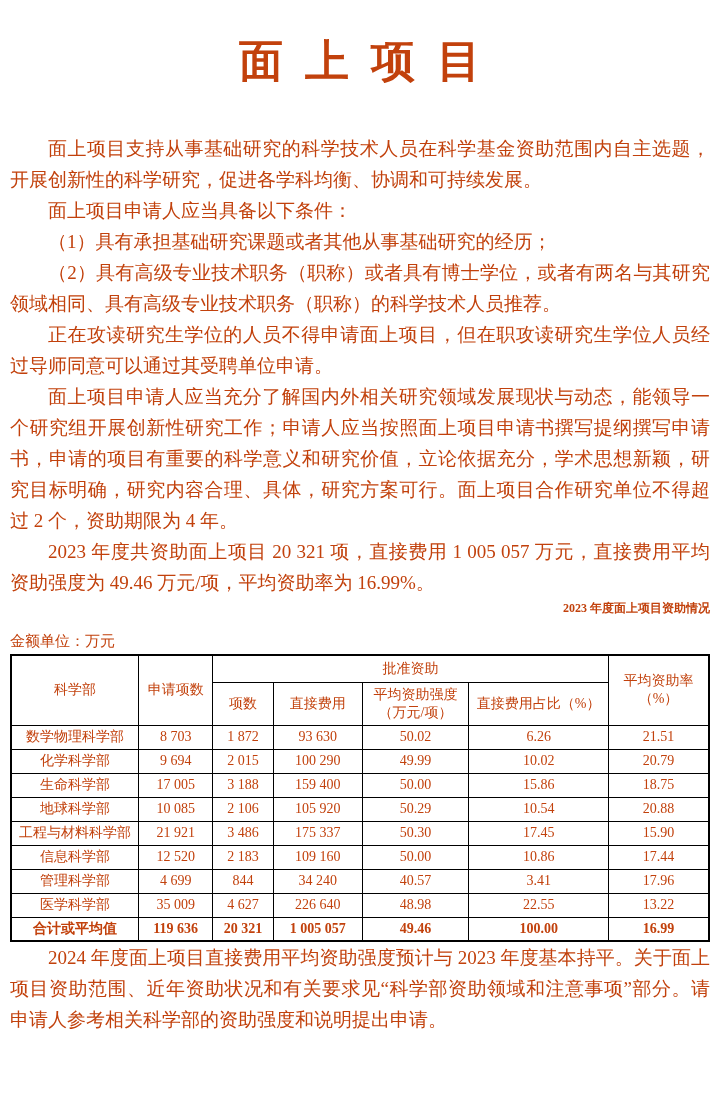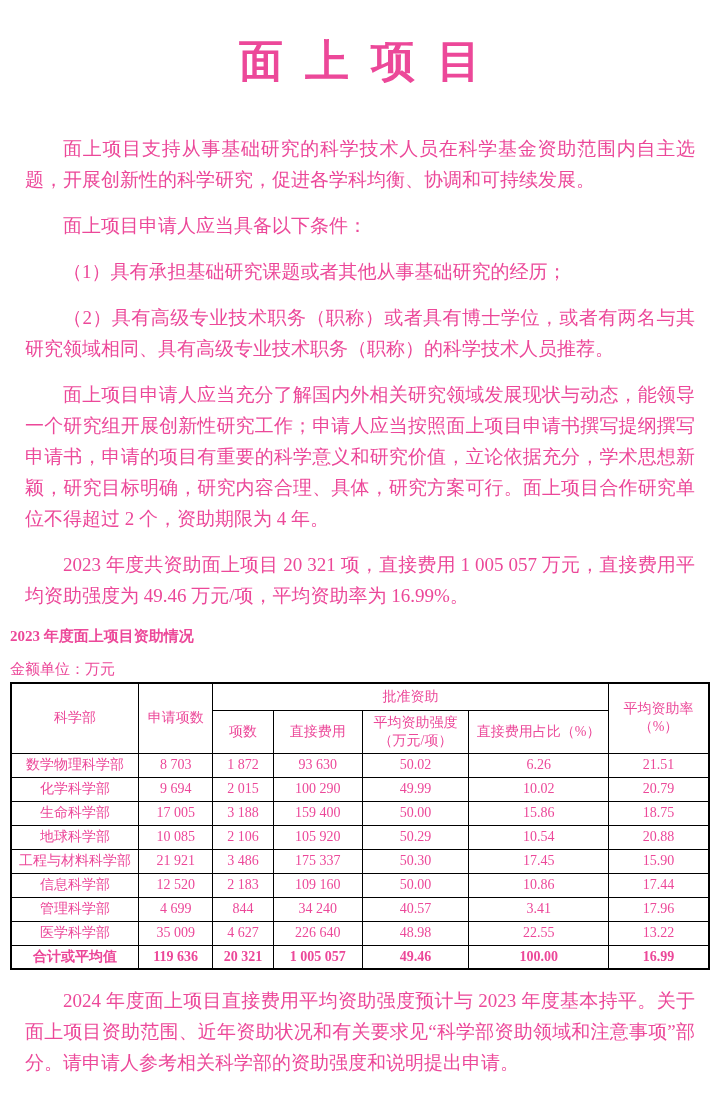--- a/index.html
+++ b/index.html
@@ -2,49 +2,49 @@
 <html><head>
 <meta charset="utf-8">
 <style>
   html, body { margin: 0; padding: 0; background: #ffffff; }
   .page {
     position: relative;
     width: 720px;
     height: 1120px;
     margin: 0 auto;
     background: #ffffff;
-    color: #ec4899;
+    color: #c2410c;
     font-family: "Liberation Serif", "DejaVu Serif", serif;
     box-sizing: border-box;
     padding: 36px 10px 0 10px;
     overflow: hidden;
   }
   .doc-title {
     margin: 0 0 44px 0;
     text-align: center;
     font-size: 44px;
     line-height: 1.2;
     font-weight: bold;
     letter-spacing: 22px;
     text-indent: 22px;
     font-family: "Liberation Serif", "DejaVu Serif", serif;
   }
   p.body {
-    margin: 15px;
+    margin: 0;
     font-size: 19px;
     line-height: 31px;
     text-align: justify;
     text-indent: 2em;
     word-break: break-all;
   }
   p.bold { font-weight: normal; }
   .table-caption {
-    margin-top: 10px;
-    text-align: left;
-    font-size: 15px;
+    margin-top: 0;
+    text-align: right;
+    font-size: 12px;
     font-weight: bold;
     line-height: 20px;
   }
   .unit-note {
     margin: 13px 4px 3px 0;
     text-align: left;
     font-size: 15px;
     line-height: 20px;
     font-family: Liberation Serif, serif;
   }
@@ -74,20 +74,21 @@
 <body>
 
 <div class="page">
 
   <h1 class="doc-title">面上项目</h1>
 
   <p class="body">面上项目支持从事基础研究的科学技术人员在科学基金资助范围内自主选题，开展创新性的科学研究，促进各学科均衡、协调和可持续发展。</p>
   <p class="body">面上项目申请人应当具备以下条件：</p>
   <p class="body">（1）具有承担基础研究课题或者其他从事基础研究的经历；</p>
   <p class="body">（2）具有高级专业技术职务（职称）或者具有博士学位，或者有两名与其研究领域相同、具有高级专业技术职务（职称）的科学技术人员推荐。</p>
+  <p class="body">正在攻读研究生学位的人员不得申请面上项目，但在职攻读研究生学位人员经过导师同意可以通过其受聘单位申请。</p>
   <p class="body">面上项目申请人应当充分了解国内外相关研究领域发展现状与动态，能领导一个研究组开展创新性研究工作；申请人应当按照面上项目申请书撰写提纲撰写申请书，申请的项目有重要的科学意义和研究价值，立论依据充分，学术思想新颖，研究目标明确，研究内容合理、具体，研究方案可行。面上项目合作研究单位不得超过 2 个，资助期限为 4 年。</p>
   <p class="body bold">2023 年度共资助面上项目 20 321 项，直接费用 1 005 057 万元，直接费用平均资助强度为 49.46 万元/项，平均资助率为 16.99%。</p>
 
   <div class="table-caption">2023 年度面上项目资助情况</div>
   <div class="unit-note">金额单位：万元</div>
 
   <table class="funding">
     <colgroup>
       <col style="width:18.3%">
       <col style="width:10.6%">

